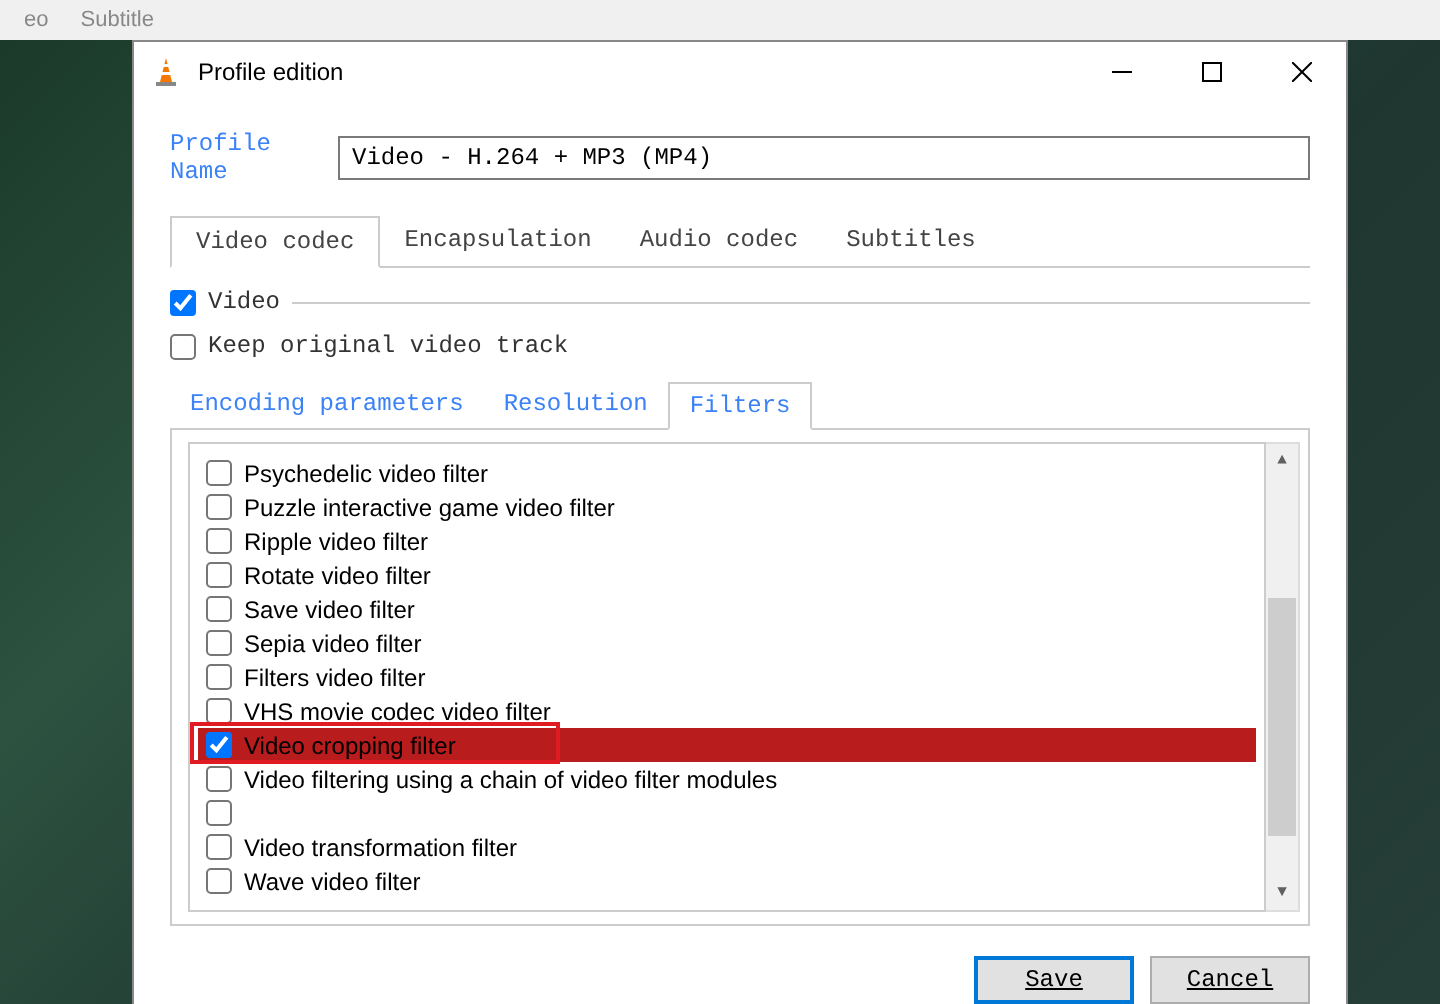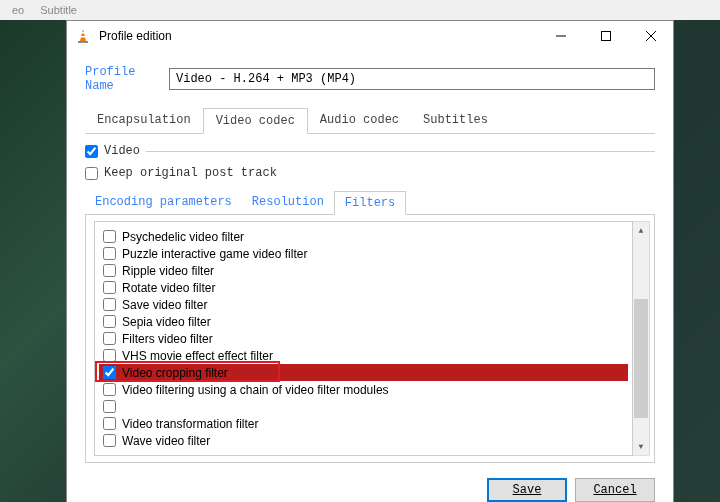--- a/index.html
+++ b/index.html
@@ -274,35 +274,35 @@
     </div>
   </div>
 
   <div class="dialog-body">
     <div class="name-row">
       <span class="name-label">Profile Name</span>
       <input class="name-input" value="Video - H.264 + MP3 (MP4)" style="">
     </div>
 
     <div class="tabs">
+      <div class="tab active">Video codec</div>
       <div class="tab">Encapsulation</div>
-      <div class="tab active">Video codec</div>
       <div class="tab">Audio codec</div>
       <div class="tab">Subtitles</div>
     </div>
 
     <div class="group-row">
       <input type="checkbox" class="chk" checked="" style="">
       <span class="group-label">Video</span>
       <div class="group-line"></div>
     </div>
 
     <div class="keep-row">
       <input type="checkbox" class="chk" style="">
-      <span class="group-label">Keep original post track</span>
+      <span class="group-label">Keep original video track</span>
     </div>
 
     <div class="sub-tabs">
       <div class="sub-tab">Encoding parameters</div>
       <div class="sub-tab">Resolution</div>
       <div class="sub-tab active">Filters</div>
     </div>
 
     <div class="filter-panel">
       <div class="filter-list" id="filter-list">
@@ -329,21 +329,21 @@
           <div class="filter-item">
             <input type="checkbox" class="chk" style="">
             <span>Sepia video filter</span>
           </div>
           <div class="filter-item">
             <input type="checkbox" class="chk" style="">
             <span>Filters video filter</span>
           </div>
           <div class="filter-item">
             <input type="checkbox" class="chk" style="">
-            <span>VHS movie effect effect filter</span>
+            <span>VHS movie codec video filter</span>
           </div>
           <div class="filter-item selected">
             <input type="checkbox" class="chk" checked="" style="">
             <span>Video cropping filter</span>
           </div>
           <div class="filter-item">
             <input type="checkbox" class="chk" style="">
             <span>Video filtering using a chain of video filter modules</span>
           </div>
           <div class="filter-item">

